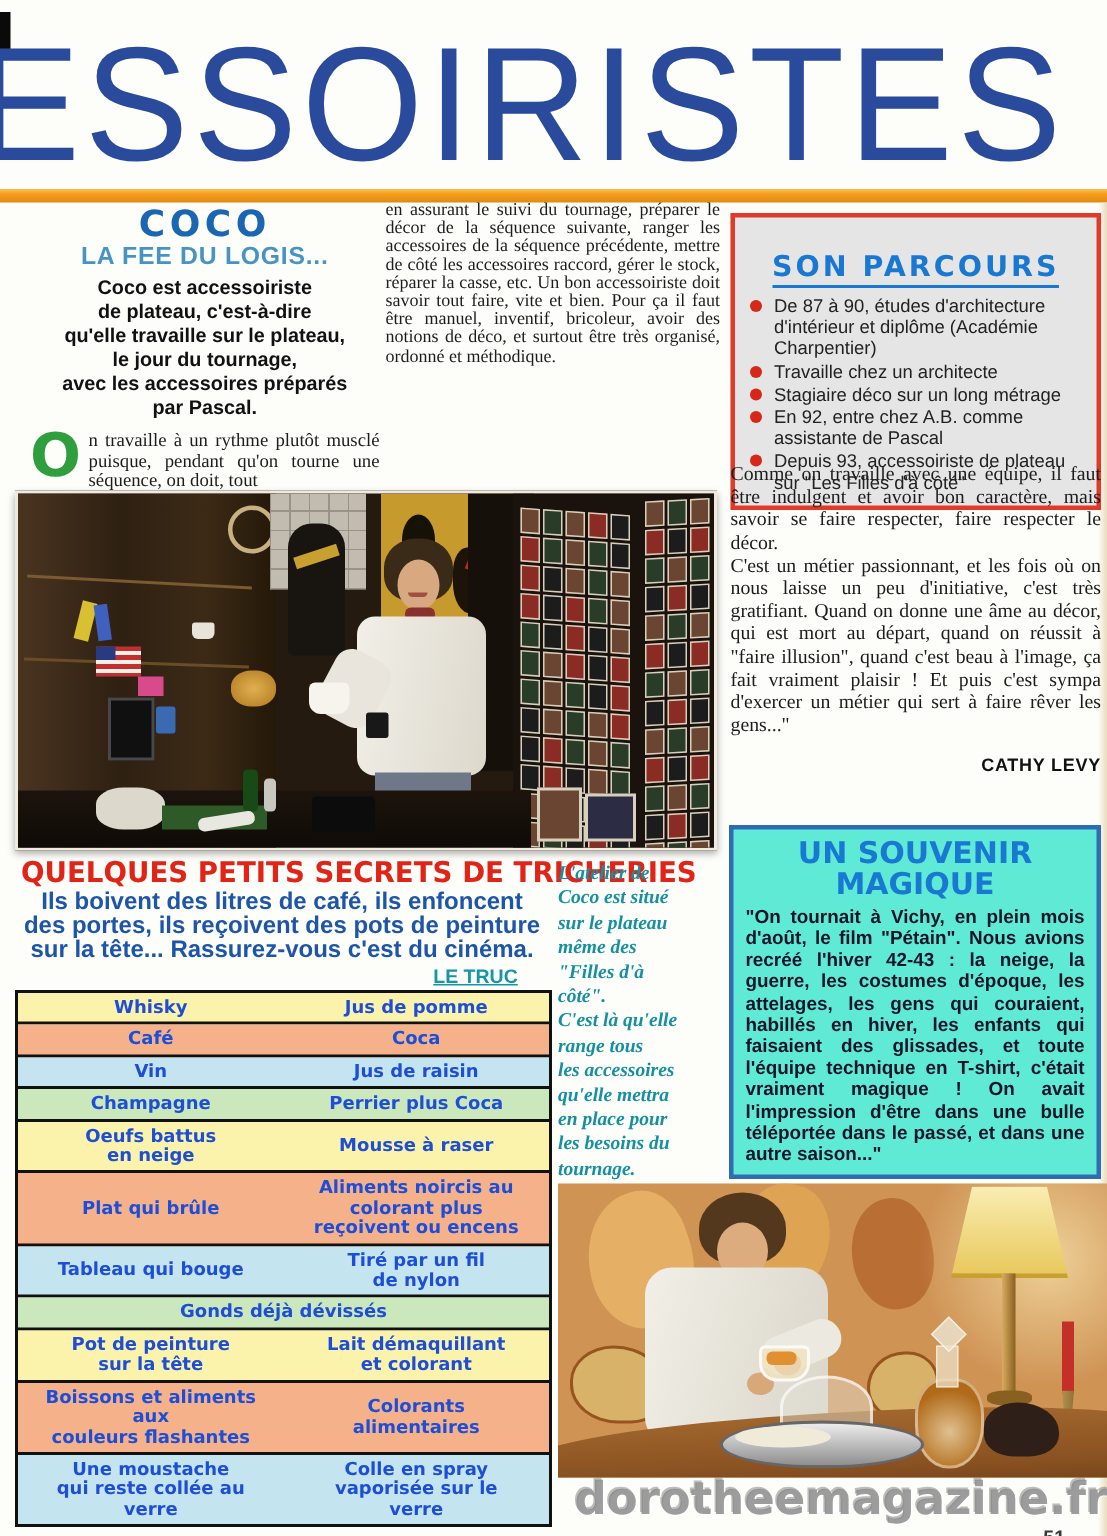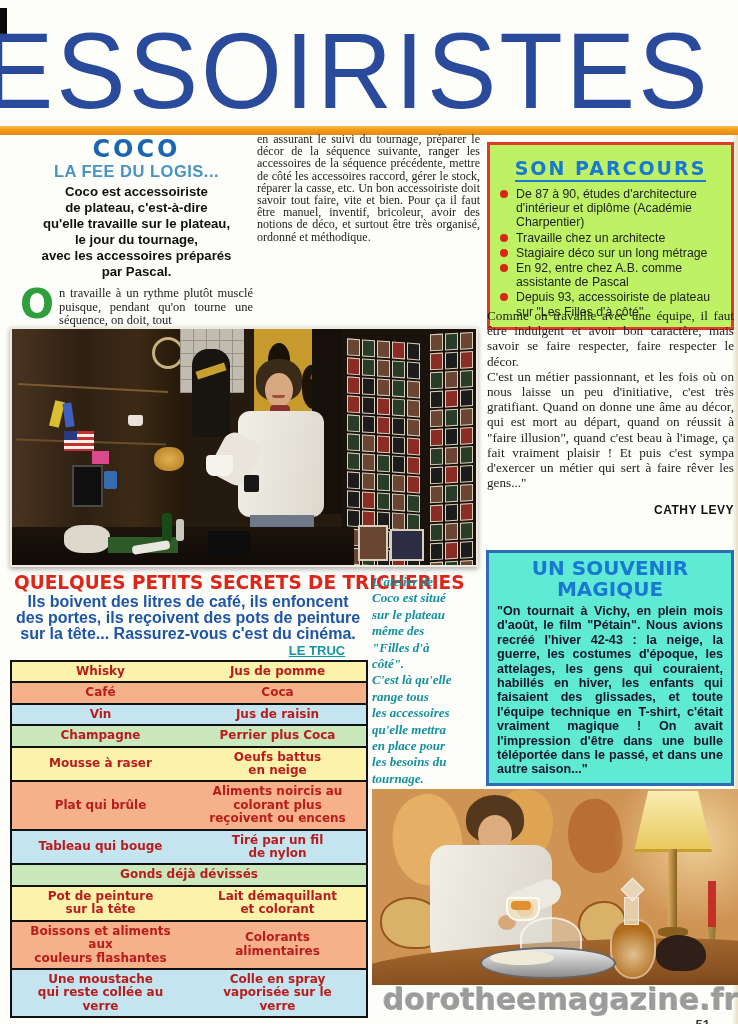--- a/index.html
+++ b/index.html
@@ -14,42 +14,42 @@
   
   #coco-col{left:20px;top:136px;width:233px;text-align:center;}
   #coco-title{color:#1b66b2;font-size:24px;line-height:26px;font-weight:800;letter-spacing:3px;font-family:"DejaVu Sans",sans-serif;}
   #coco-sub{color:#4793c4;font-size:16.5px;line-height:18px;font-weight:600;letter-spacing:.5px;margin-bottom:4px;}
   #coco-intro{color:#111;font-size:13.2px;line-height:16px;font-weight:700;white-space:pre-line;}
   #coco-para{margin-top:7px;text-align:justify;font-family:"Liberation Serif",serif;font-size:12.5px;line-height:13.6px;color:#1c1c1c;}
   .dropcap{float:left;font-family:"DejaVu Sans",sans-serif;font-weight:700;font-size:40px;line-height:32px;color:#2f9e3c;margin:1px 5px 0 0;}
   
   #mid-col{left:257px;top:133px;width:223px;text-align:justify;font-family:"Liberation Serif",serif;font-size:12px;line-height:12.2px;color:#1c1c1c;}
   
-  #parcours{left:487px;top:142px;width:247px;background:#bef264;border:3px solid #e23a28;box-sizing:border-box;padding:12px 9px 7px;}
+  #parcours{left:487px;top:142px;width:247px;background:#e5e5e5;border:3px solid #e23a28;box-sizing:border-box;padding:22px 9px 7px;}
   #parcours-title{display:block;width:fit-content;margin:0 auto 5px;color:#1878d2;font-size:19px;font-weight:800;letter-spacing:2px;border-bottom:2px solid #1878d2;padding-bottom:1px;font-family:"DejaVu Sans",sans-serif;}
   .parcours-item{position:relative;padding-left:17px;font-size:12.3px;line-height:14.2px;color:#222;margin-bottom:1px;}
   .parcours-item::before{content:"";position:absolute;left:1px;top:3px;width:8px;height:8px;border-radius:50%;background:#d62718;}
   
   #right-col{left:487px;top:308px;width:247px;text-align:justify;font-family:"Liberation Serif",serif;font-size:13.2px;line-height:15.2px;color:#1c1c1c;white-space:pre-line;}
   #byline{left:487px;top:503px;width:247px;text-align:right;font-size:12px;font-weight:700;letter-spacing:.5px;color:#111;}
   
   .photo{border:2px solid #efeadd;box-shadow:0 2px 5px rgba(0,0,0,.35);overflow:hidden;box-sizing:border-box;}
   #photo-workshop{left:10px;top:327px;width:468px;height:240px;background:#241a10;}
   #photo-table{left:372px;top:789px;width:366px;height:196px;background:#cf9354;border:none;box-shadow:none;}
   .pwall{display:flex;flex-wrap:wrap;gap:2px;padding:2px;box-sizing:border-box;}
   .pwall span{width:11px;height:15px;border:1px solid #d8d0bc;display:block;}
   
   #secrets-title{left:14px;top:571px;width:356px;text-align:center;color:#e02418;font-size:19px;font-weight:900;letter-spacing:0;font-family:"DejaVu Sans",sans-serif;transform:scaleX(.97);transform-origin:left;white-space:nowrap;}
   #secrets-sub{left:6px;top:594px;width:364px;text-align:center;color:#1d55a8;font-size:16px;line-height:16px;font-weight:700;white-space:pre-line;}
   #col-head-1{left:16px;top:643px;color:#1496a6;font-size:13px;font-weight:700;letter-spacing:-.3px;margin-top:42px;}
   #col-head-2{left:262px;top:643px;width:110px;text-align:center;color:#1496a6;font-size:13px;font-weight:700;text-decoration:underline;}
   #tricks-table{left:10px;top:660px;width:358px;border:2px solid #111;box-sizing:border-box;}
   .trick-row{display:flex;border-bottom:2px solid #111;}
   .trick-row:last-child{border-bottom:none;}
-  .cell{flex:1;display:flex;align-items:center;justify-content:center;text-align:center;font-size:12px;line-height:13.4px;font-weight:800;color:#b91c1c;padding:3px 2px;white-space:pre-line;font-family:"DejaVu Sans",sans-serif;}
+  .cell{flex:1;display:flex;align-items:center;justify-content:center;text-align:center;font-size:12px;line-height:13.4px;font-weight:800;color:#1d4ed8;padding:3px 2px;white-space:pre-line;font-family:"DejaVu Sans",sans-serif;}
   .row-yellow{background:#fbf2ac;} .row-salmon{background:#f4b18a;}
   .row-blue{background:#c4e4ef;} .row-green{background:#cbe7bc;}
   
   #photo-caption{left:372px;top:574px;width:108px;color:#1490a0;font-family:"Liberation Serif",serif;font-style:italic;font-weight:700;font-size:13px;line-height:16.4px;white-space:pre-line;}
   
   #souvenir{left:486px;top:550px;width:248px;background:#5eead4;border:3px solid #2e6cb4;box-sizing:border-box;padding:5px 8px 6px;}
   #souvenir-title{text-align:center;color:#1878d2;font-size:20px;line-height:21px;font-weight:800;white-space:pre-line;margin-bottom:4px;font-family:"DejaVu Sans",sans-serif;}
   #souvenir-text{text-align:justify;font-size:12.6px;line-height:14.4px;font-weight:700;color:#15152a;}
   
   #watermark{left:383px;top:982px;width:355px;font-size:30px;font-weight:800;letter-spacing:0;color:rgba(140,140,140,.85);text-shadow:1px 1px 0 rgba(255,255,255,.9),-1px -1px 0 rgba(90,90,90,.4);font-family:"DejaVu Sans",sans-serif;white-space:nowrap;z-index:6;}
@@ -261,23 +261,23 @@
       </div>
       <div class="trick-row row-blue">
         <div class="cell">Vin</div>
         <div class="cell">Jus de raisin</div>
       </div>
       <div class="trick-row row-green">
         <div class="cell">Champagne</div>
         <div class="cell">Perrier plus Coca</div>
       </div>
       <div class="trick-row row-yellow">
-        <div class="cell">Mousse à raser</div>
         <div class="cell">Oeufs battus
 en neige</div>
+        <div class="cell">Mousse à raser</div>
       </div>
       <div class="trick-row row-salmon">
         <div class="cell">Plat qui brûle</div>
         <div class="cell">Aliments noircis au
 colorant plus
 reçoivent ou encens</div>
       </div>
       <div class="trick-row row-blue">
         <div class="cell">Tableau qui bouge</div>
         <div class="cell">Tiré par un fil

